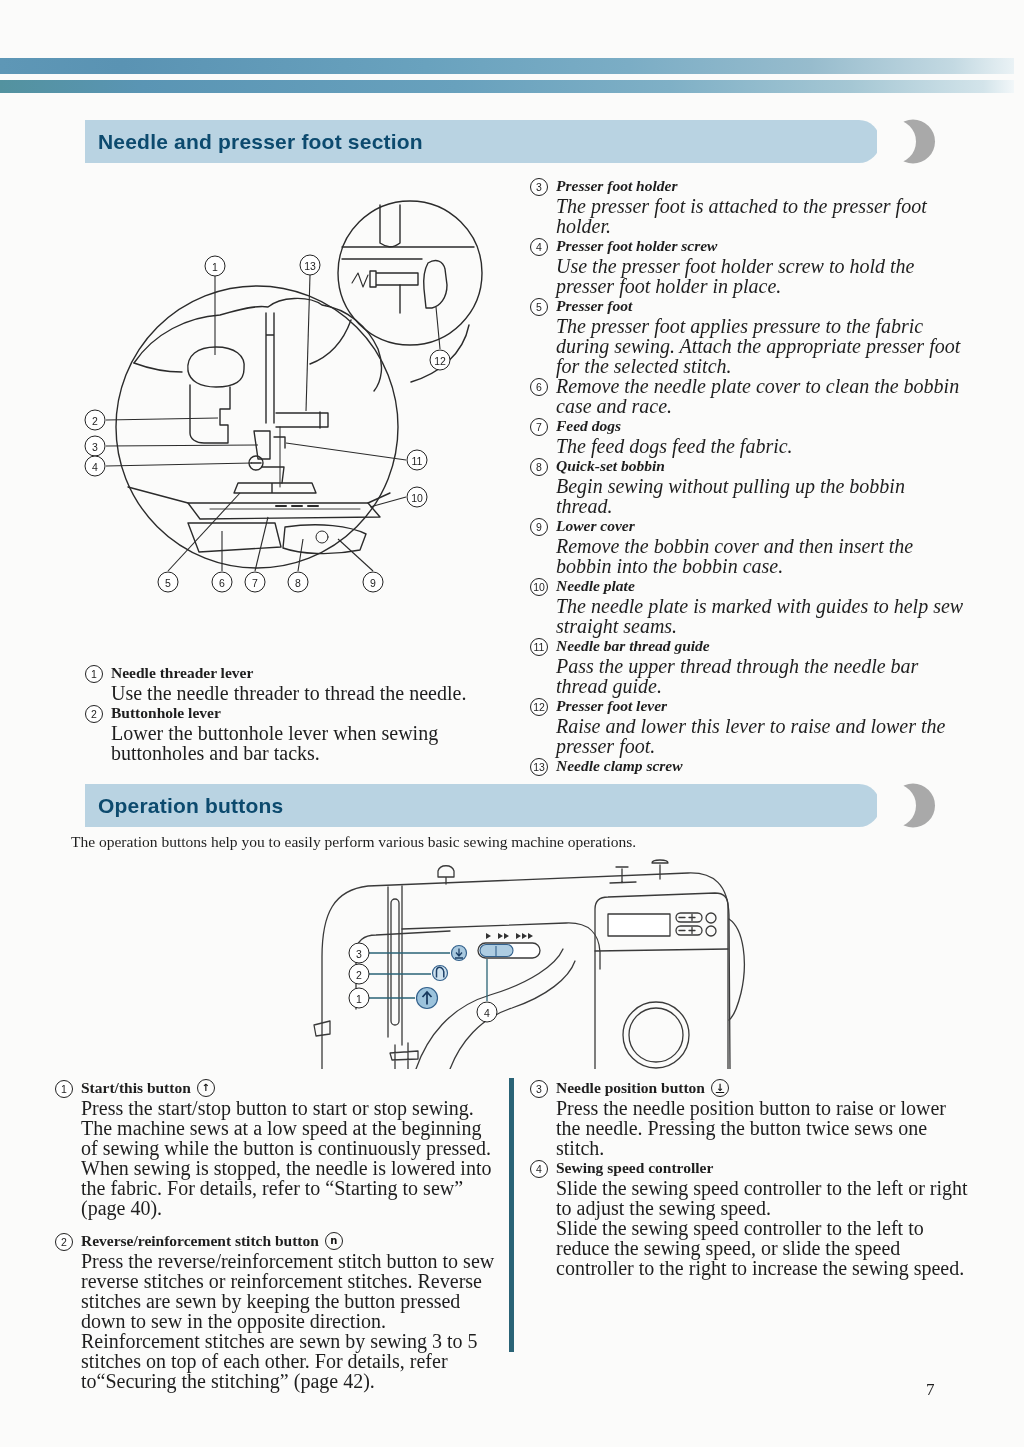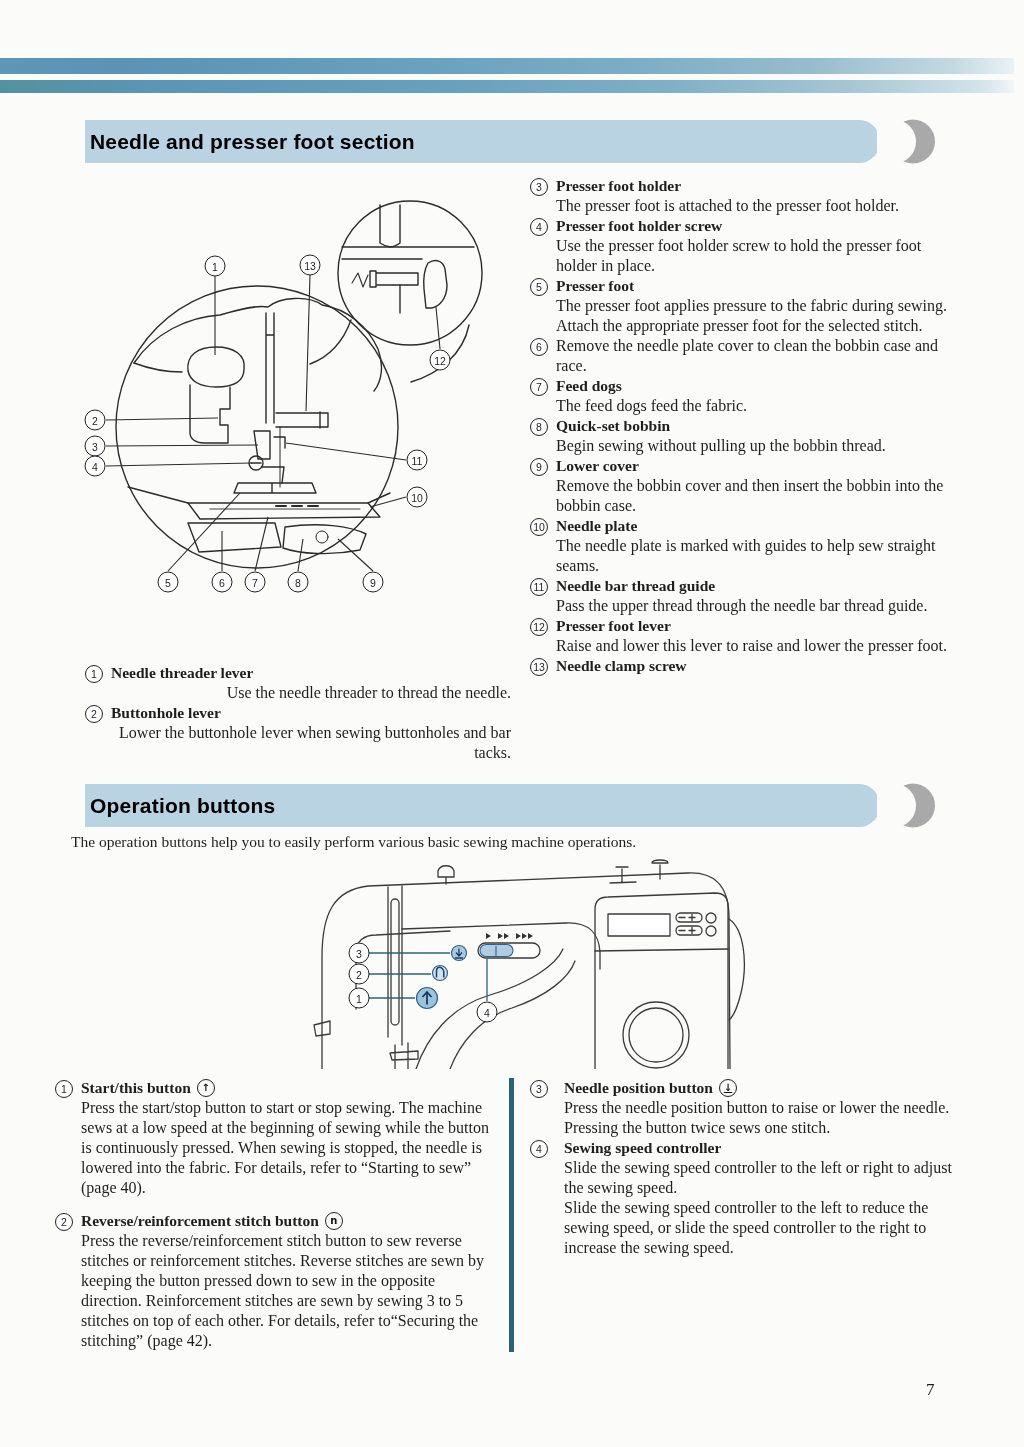--- a/index.html
+++ b/index.html
@@ -8,43 +8,43 @@
     font-family:"Liberation Serif", serif;color:#1e1e1e;overflow:hidden;
   }
   
   .stripe{position:absolute;left:0;width:1014px;}
   .stripe1{top:58px;height:16px;background:linear-gradient(90deg,#5e97b6 0%,#5a93b3 12%,#69a2be 42%,#7badc5 62%,#97bccd 80%,#c3d9e2 94%,#eaf2f5 100%);}
   .stripe2{top:80px;height:13px;background:linear-gradient(90deg,#53929f 0%,#5a95b4 14%,#68a1bd 45%,#7fb0c6 66%,#a5c7d4 84%,#d3e4ea 97%,#f2f7f9 100%);}
   
   .secbar{position:absolute;left:85px;width:795px;height:43px;background:#b9d3e2;
     border-radius:0 21px 21px 0;display:flex;align-items:center;}
   .secbar .sectitle{font-family:"Liberation Sans",sans-serif;font-weight:700;font-size:21px;
-    color:#000000;padding-left:5px;letter-spacing:.2px;}
+    color:#0c4a6e;padding-left:13px;letter-spacing:.2px;}
   .crescent{position:absolute;width:70px;height:46px;}
   
   .plist{position:absolute;}
   .part{display:flex;align-items:flex-start;}
   .pnum{width:16px;height:16px;border:1.3px solid #222;border-radius:50%;background:#fff;
     font-family:"Liberation Sans",sans-serif;font-size:10.5px;line-height:16px;text-align:center;
     flex:0 0 16px;margin-right:8px;margin-top:2px;}
   .ptitle{font-weight:700;font-size:15.5px;line-height:20px;display:flex;align-items:center;gap:6px;}
-  .pdesc{font-size:16px;line-height:20px;white-space:pre-line;}
+  .pdesc{font-size:20px;line-height:20px;white-space:pre-line;}
   .ticon{display:inline-flex;align-items:center;justify-content:center;width:16px;height:16px;
     border:1.3px solid #222;border-radius:50%;font-family:"DejaVu Sans",sans-serif;
     font-size:10px;font-weight:700;color:#111;flex:0 0 16px;}
   .icon-needle-position{text-decoration:underline;}
   #list-s1-right{left:530px;top:176px;width:436px;}
-  #list-s1-right .ptext{width:410px;}
+  #list-s1-right .ptext{width:410px;font-style:italic;}
   #list-s1-left{left:85px;top:663px;width:430px;}
-  #list-s1-left .ptext{width:400px;text-align:right;}
+  #list-s1-left .ptext{width:400px;}
   #ops-left{left:55px;top:1078px;width:452px;}
   #ops-left .ptext{width:418px;}
   #ops-left .part{margin-bottom:13px;}
   #ops-right{left:530px;top:1078px;width:440px;}
-  #ops-right .ptext{width:412px;margin-left:8px;}
+  #ops-right .ptext{width:412px;}
   
   #ops-intro{position:absolute;left:71px;top:832px;font-size:15.5px;line-height:20px;}
   
   .diagram{position:absolute;}
   #diagram1{left:70px;top:185px;width:430px;height:435px;}
   #diagram2{left:300px;top:857px;width:450px;height:212px;}
   .callout{position:absolute;width:19px;height:19px;border:1.4px solid #222;border-radius:50%;
     background:#fff;font-family:"Liberation Sans",sans-serif;font-size:10.5px;
     display:flex;align-items:center;justify-content:center;transform:translate(-50%,-50%);}
   

